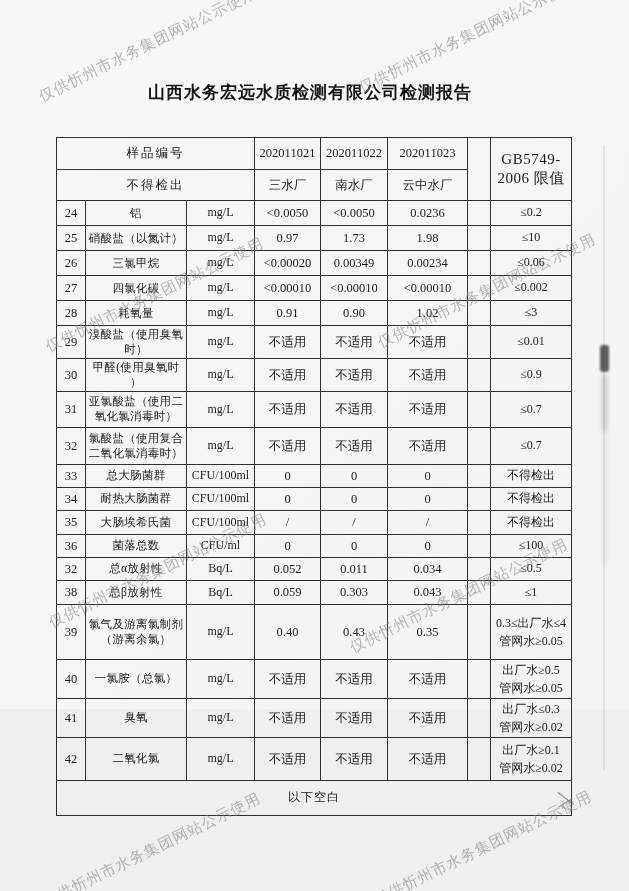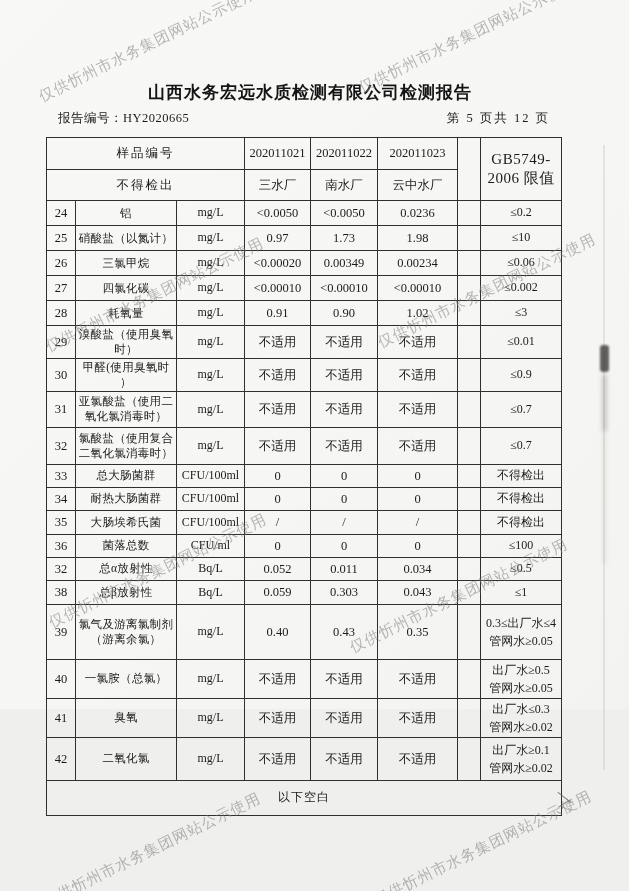--- a/index.html
+++ b/index.html
@@ -19,21 +19,21 @@
     position:absolute;left:40px;top:81px;width:540px;
     text-align:center;
     font-family:"Liberation Sans","DejaVu Sans",sans-serif;
     font-weight:bold;font-size:17px;letter-spacing:1px;color:#141414;
   }
   .meta-row{position:absolute;left:58px;top:110px;width:494px;height:18px;font-size:12.5px;}
   .report-no{position:absolute;left:0;top:0;letter-spacing:.5px;}
   .page-indicator{position:absolute;right:2px;top:0;letter-spacing:2px;}
 
   table.report{
-    position:absolute;left:46px;top:137px;
+    position:absolute;left:56px;top:137px;
     width:515px;table-layout:fixed;
     border-collapse:collapse;
     font-size:12.5px;
   }
   table.report td{
     border:1px solid #2f2f2f;
     text-align:center;vertical-align:middle;
     padding:1px 2px;
     line-height:1.3;
     overflow:hidden;
@@ -74,24 +74,20 @@
   .scribble2{left:557px;top:803px;width:15px;height:1px;background:rgba(90,90,90,.55);transform:rotate(-30deg);}
   .scribble3{left:560px;top:808px;width:12px;height:1px;background:rgba(110,110,110,.45);transform:rotate(25deg);}
 </style>
 </head>
 <body>
 
 <div class="page">
 
   <div class="doc-title">山西水务宏远水质检测有限公司检测报告</div>
 
-  <div class="meta-row">
-    <span class="report-no">报告编号：HY2020665</span>
-    <span class="page-indicator">第 5 页共 12 页</span>
-  </div>
 
   <table class="report">
     <colgroup>
       <col style="width:29px">
         <col style="width:101px">
         <col style="width:68px">
       <col style="width:66px">
         <col style="width:67px">
         <col style="width:80px">
       <col style="width:23px">

